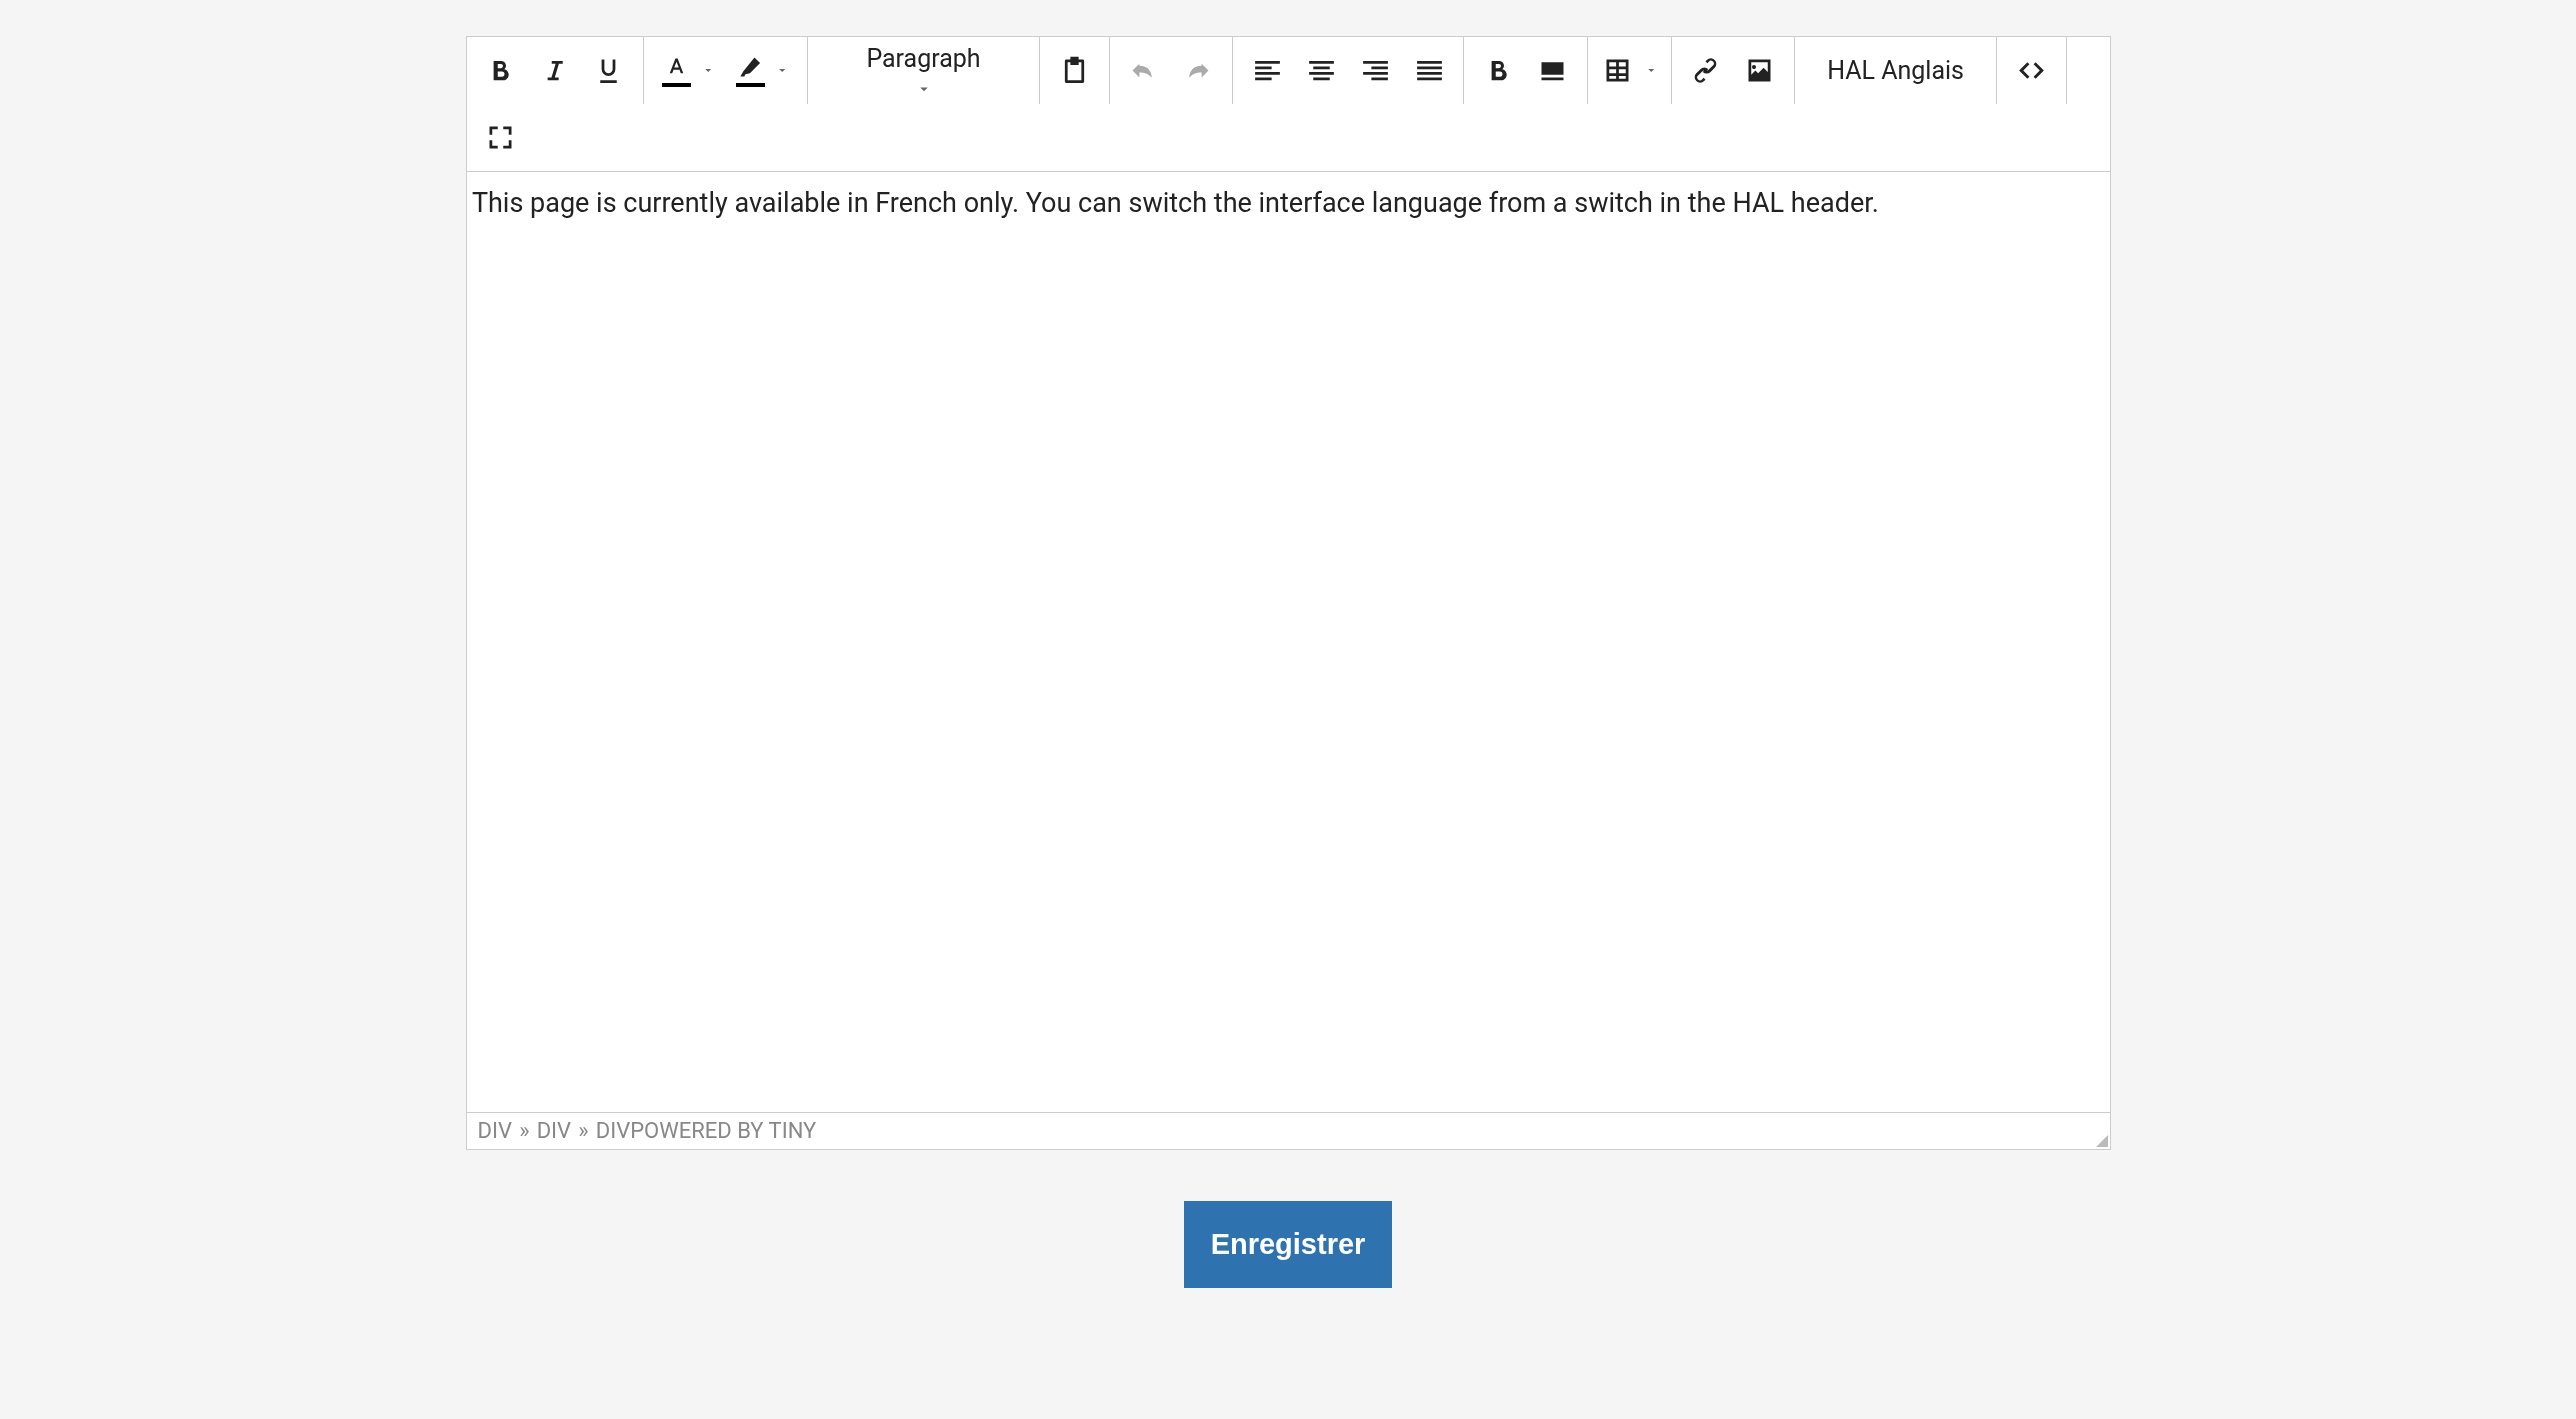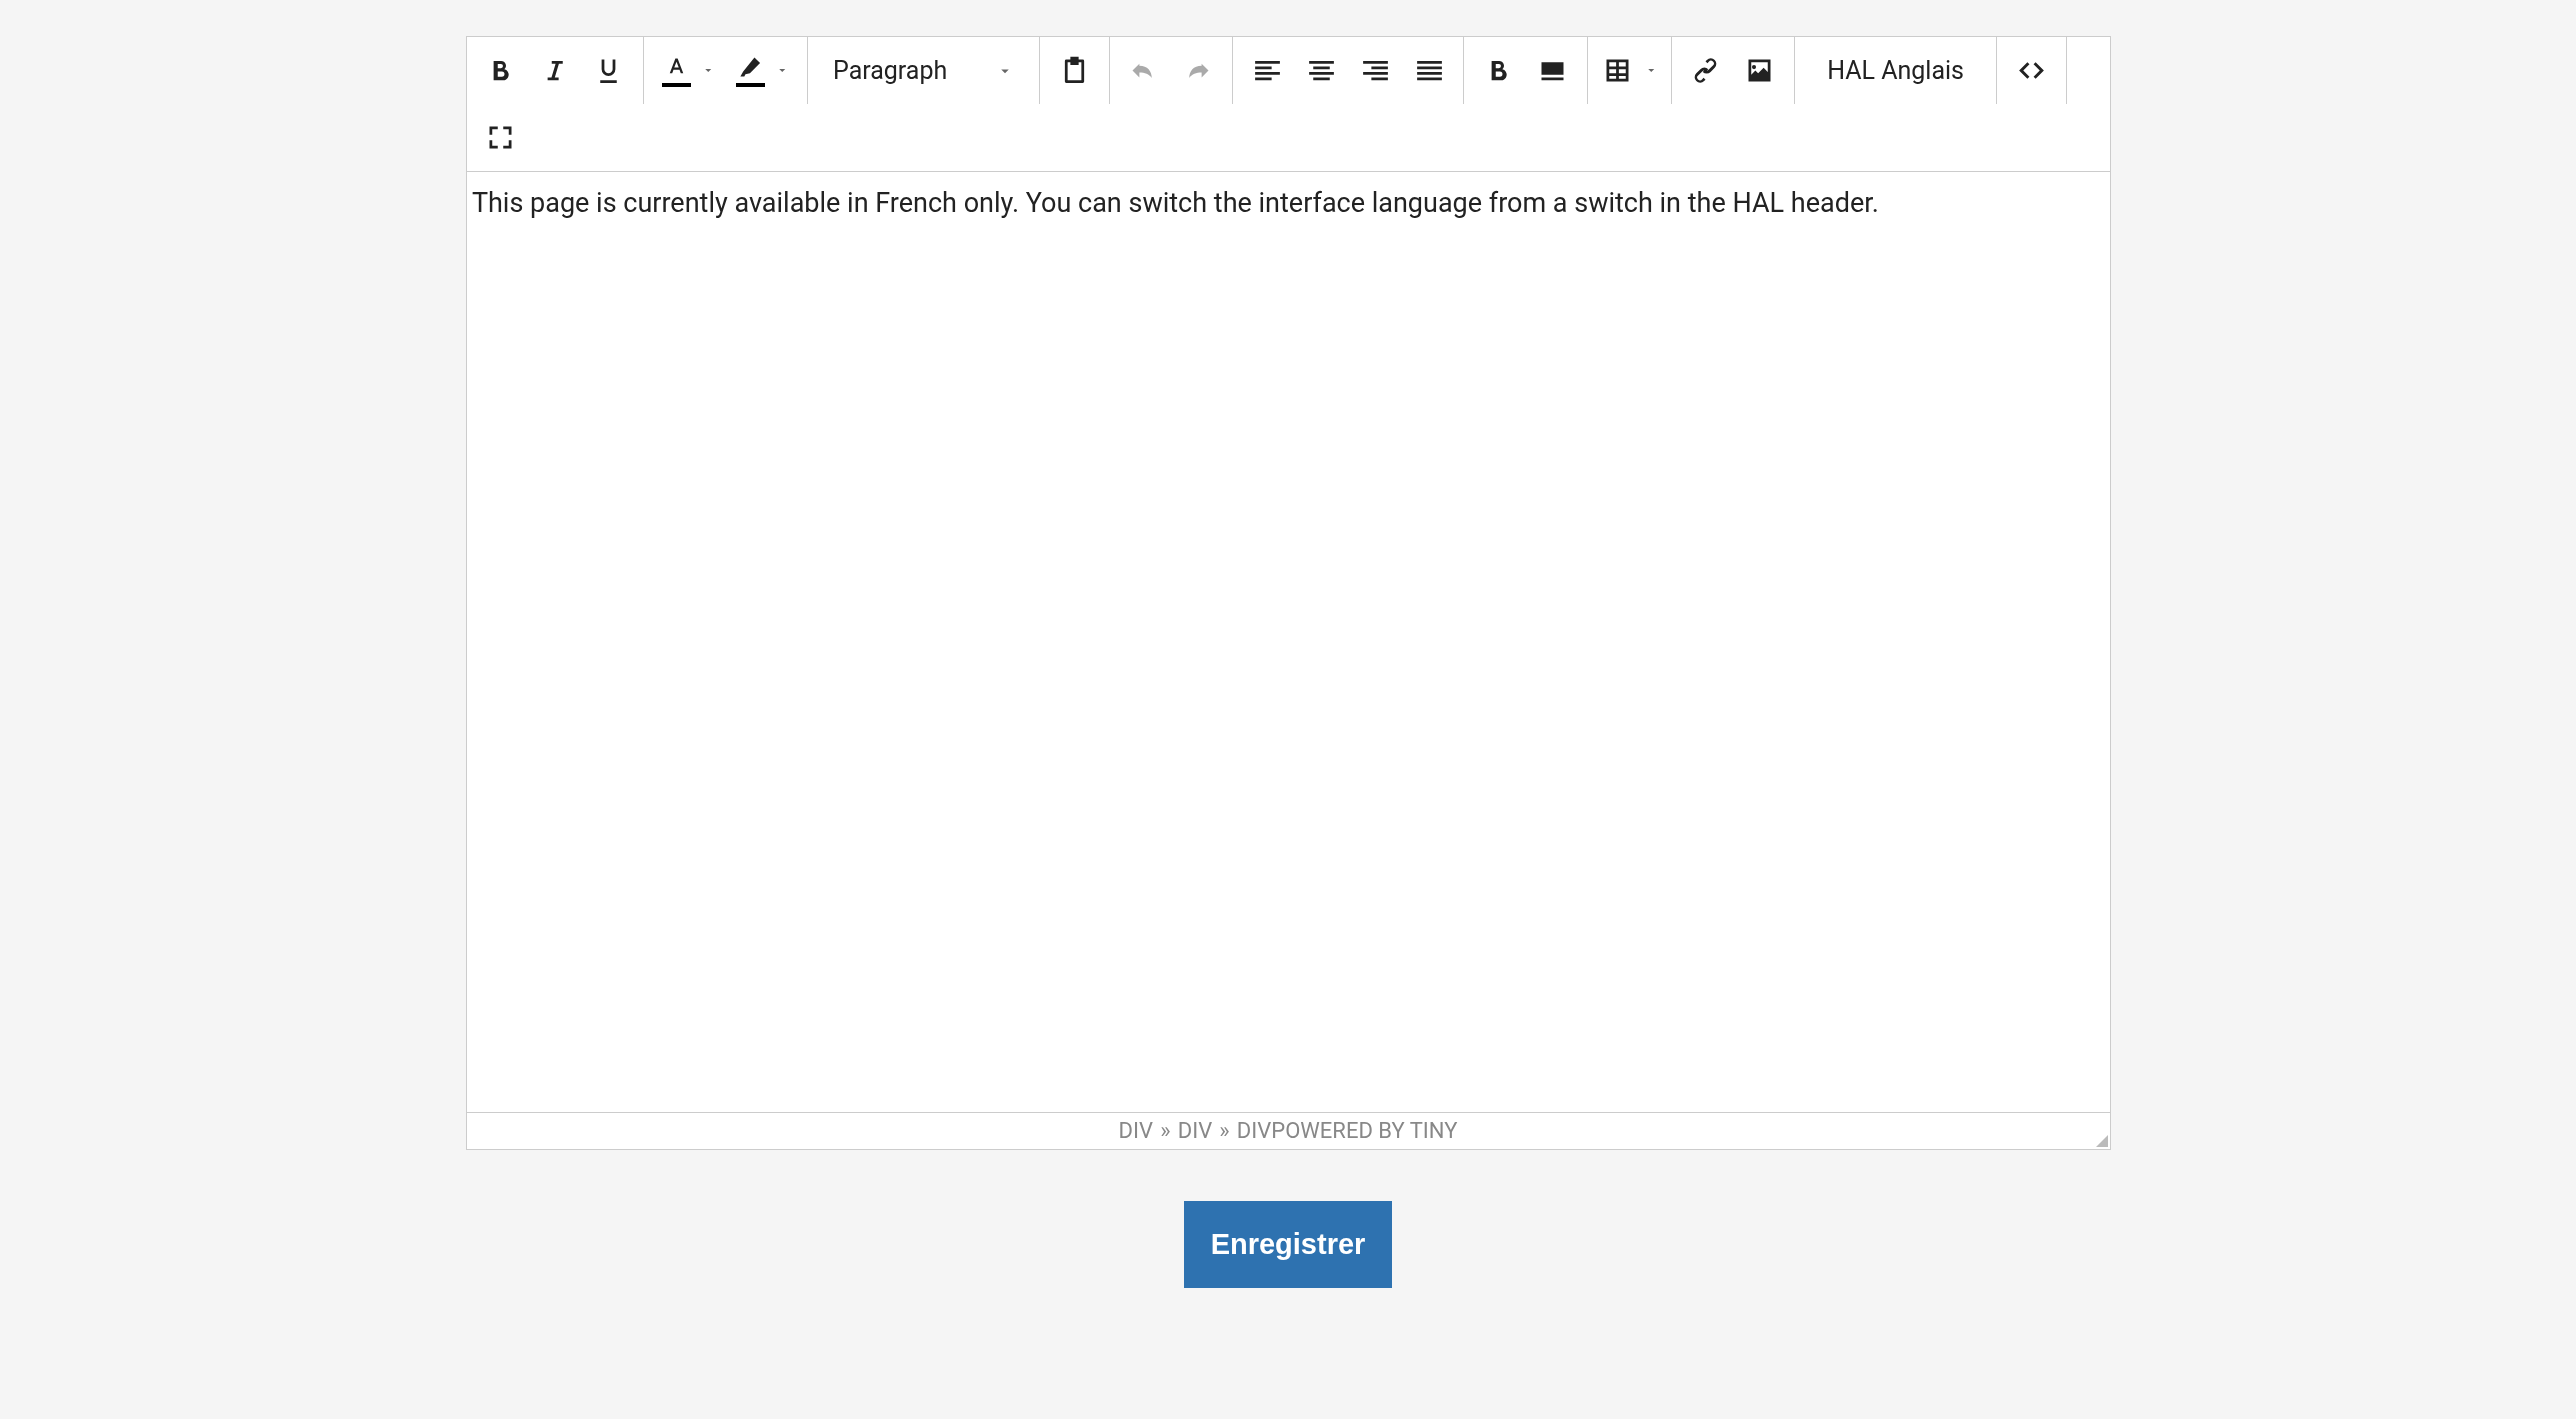--- a/index.html
+++ b/index.html
@@ -12,29 +12,29 @@
     .tab-active { background: #2e72b0; color: #fff; }
     
     .editor-wrap { background: #fff; border: 1.4px solid #ccc; }
     .toolbar { display: flex; flex-wrap: wrap; border-bottom: 1.4px solid #ccc; }
     .tool-group { display: flex; align-items: center; border-right: 1.4px solid #ccc; padding: 0 7.2px; height: 67px; }
     .tool-btn { width: 54px; height: 54px; display: flex; align-items: center; justify-content: center; cursor: pointer; color: #222; border-radius: 3.6px; }
     .tool-btn svg { width: 33px; height: 33px; fill: #222; }
     .tool-btn-disabled svg { fill: #aaa; }
     .tool-chevron { width: 23.5px; display: flex; align-items: center; justify-content: center; cursor: pointer; }
     .tool-chevron svg { width: 14.5px; height: 14.5px; fill: #666; }
-    .format-select { display: flex; align-items: center; justify-content: space-between; padding: 0 18px; width: 217px; height: 54px; font-size: 25px; color: #222; cursor: pointer; }
+    .format-select { display: flex; align-items: center; justify-content: space-between; padding: 0 18px; width: 217px; height: 54px; font-size: 25px; color: #222; cursor: pointer; flex-direction: column; }
     .widget-btn { padding: 0 25px; font-size: 25px; color: #222; height: 54px; display: flex; align-items: center; cursor: pointer; }
     
     .color-btn { width: 40px; height: 40px; display: flex; flex-direction: column; align-items: center; justify-content: center; cursor: pointer; }
     .color-underline { width: 29px; height: 4.5px; background: #000; margin-top: 1.8px; }
     
     .editor-content { min-height: 940px; padding: 12.7px 5.4px; font-size: 27px; color: #222; line-height: 1.4; }
     
-    .editor-footer { display: flex; justify-content: center; align-items: center; border-top: 1.4px solid #ccc; padding: 5.4px 11px; font-size: 22px; color: #888; position: relative; }
+    .editor-footer { display: flex; justify-content: flex-start; align-items: center; border-top: 1.4px solid #ccc; padding: 5.4px 11px; font-size: 22px; color: #888; position: relative; }
     .breadcrumb-path { display: flex; gap: 7.2px; }
     .resize-grip { position: absolute; right: 0; bottom: 0; width: 16.3px; height: 16.3px; cursor: nwse-resize; }
     .resize-grip::before { content: ""; position: absolute; right: 1.8px; bottom: 1.8px; width: 0; height: 0; border-style: solid; border-width: 0 0 12.7px 12.7px; border-color: transparent transparent #bbb transparent; }
     
     .save-row { display: flex; justify-content: center; margin-top: 51px; }
     .save-btn { background: #2e72b0; color: #fff; font-size: 29px; font-weight: 600; padding: 27px 27px; border: none; cursor: pointer; }
   </style>
 </head>
 <body>
 

